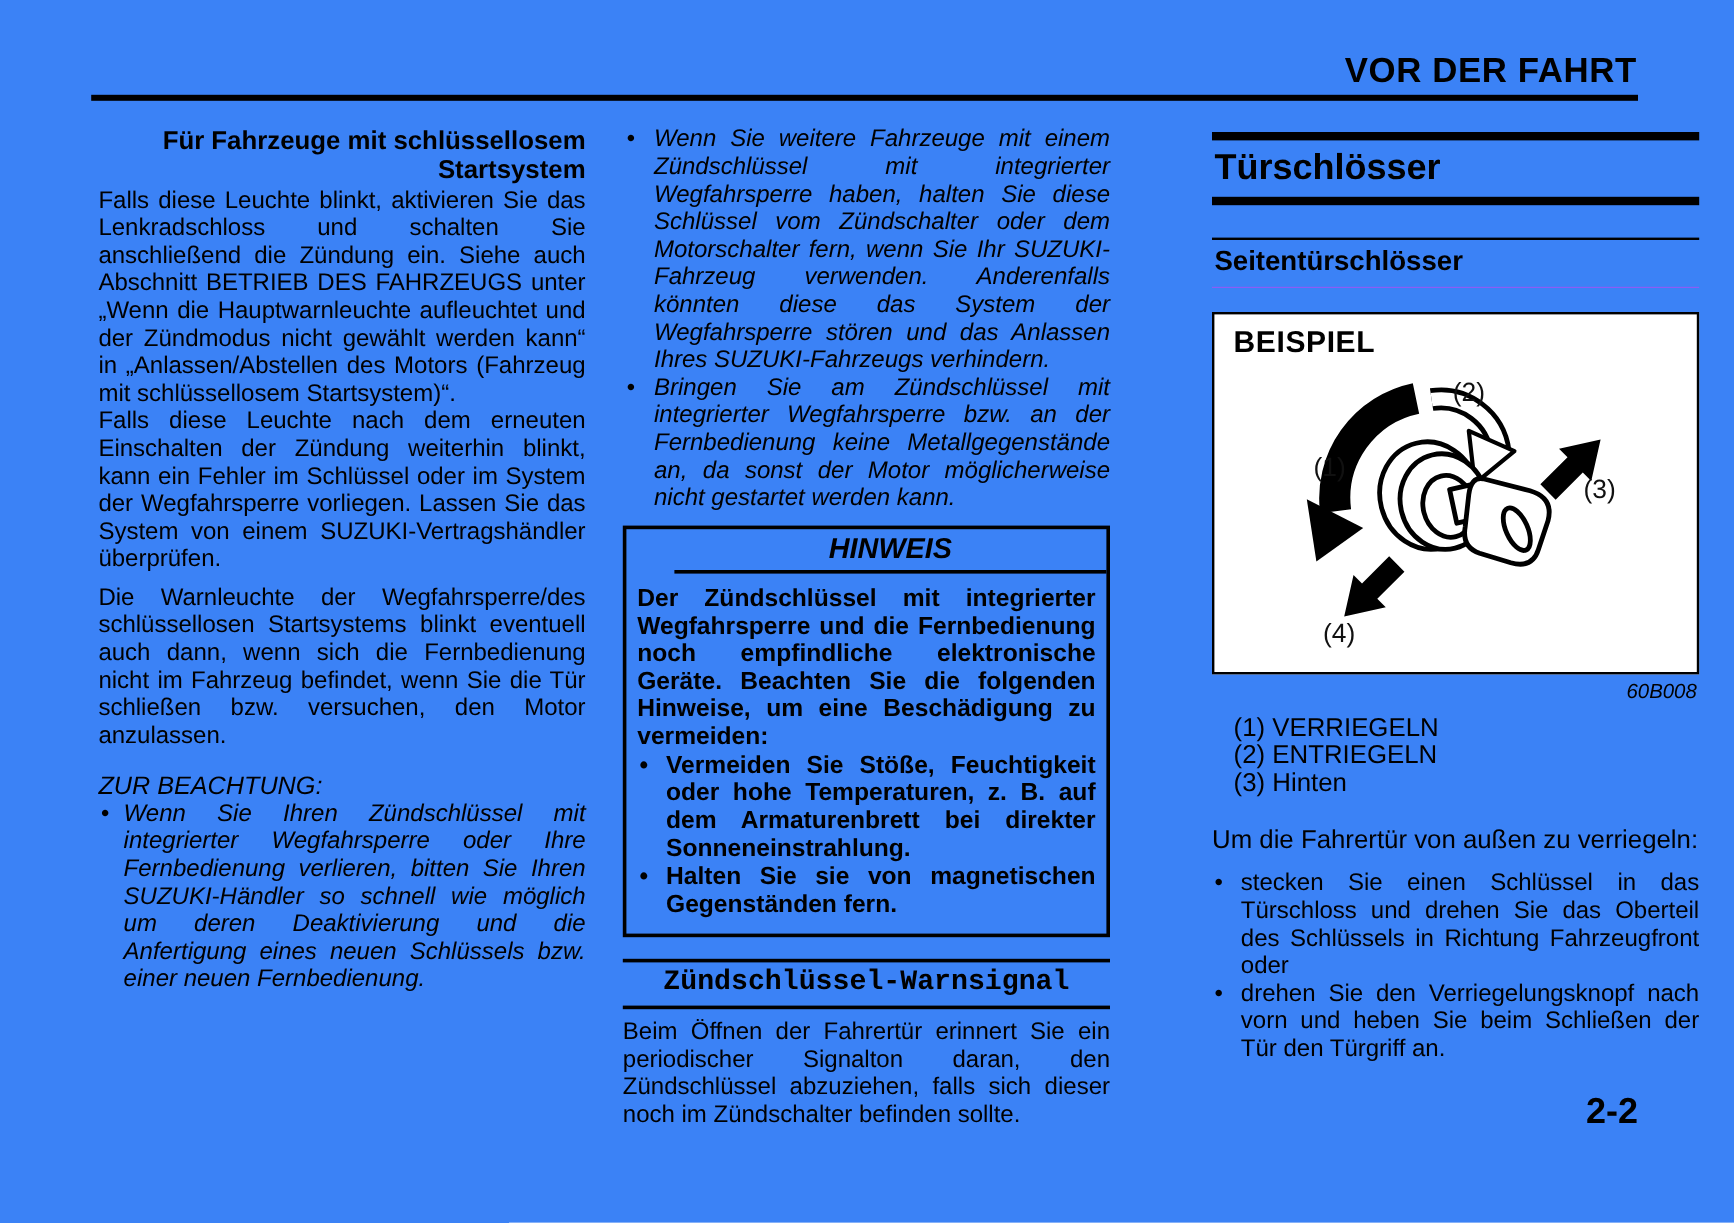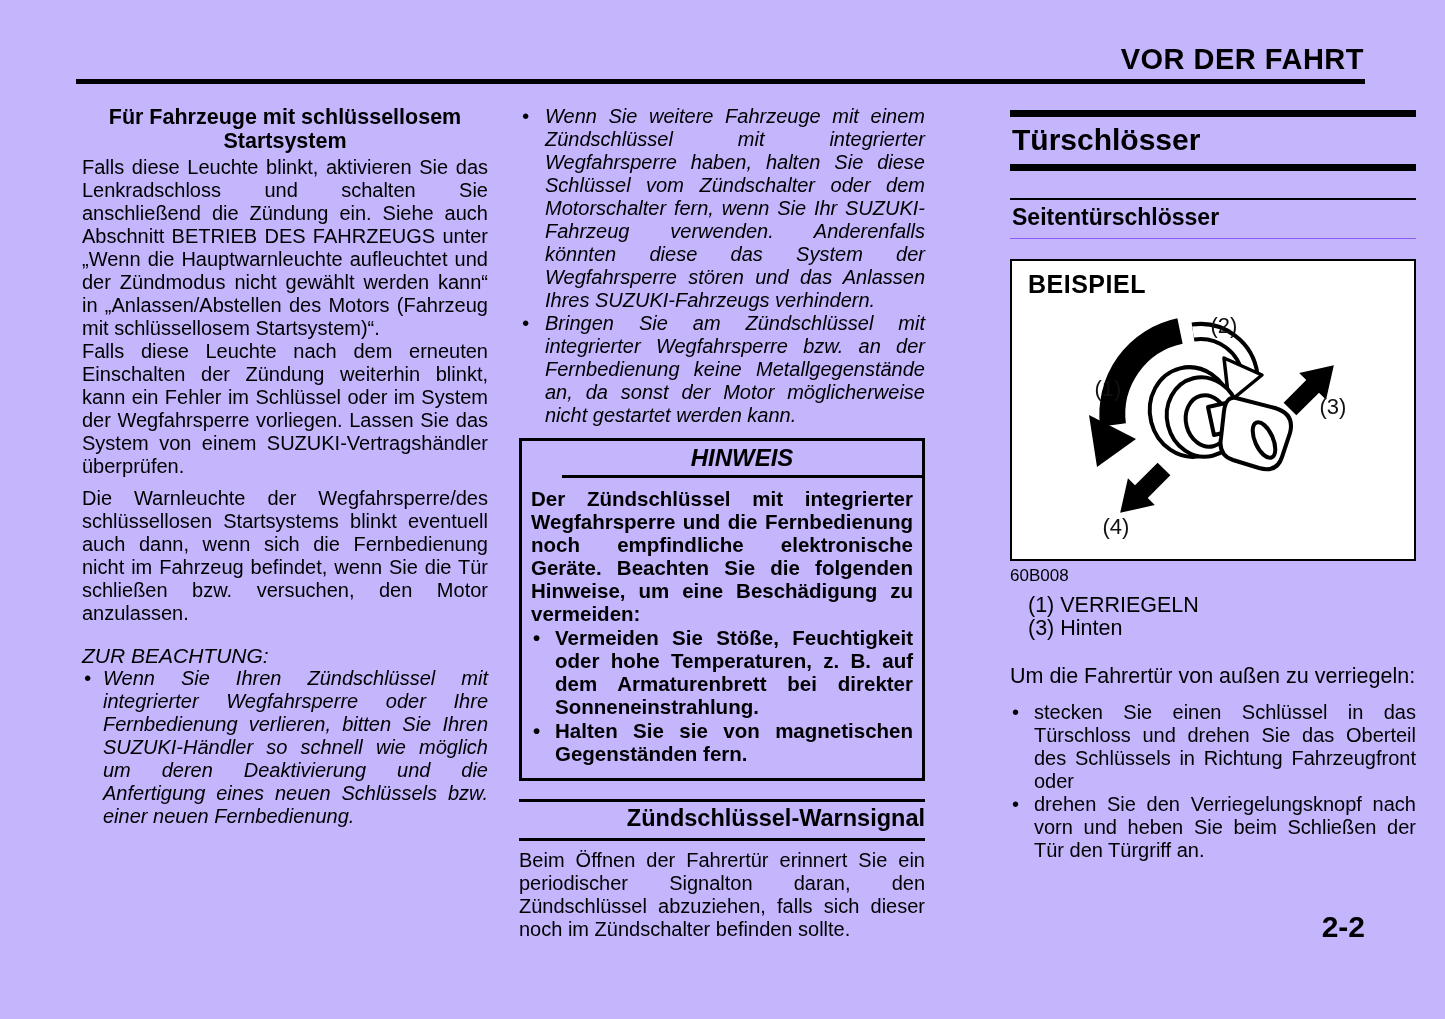--- a/index.html
+++ b/index.html
@@ -1,19 +1,19 @@
 <!DOCTYPE html>
 <html lang="de"><head>
 <meta charset="utf-8">
 <style>
   html,body { margin:0; padding:0; background:#ffffff; }
   .page {
     position:relative;
     width:1445px; height:1019px;
-    background:#c4b5fd;
+    background:#3b82f6;
     color:#000;
     font-family:"Liberation Sans","DejaVu Sans",sans-serif;
     overflow:hidden;
   }
 
   
   .header-title {
     position:absolute; top:43px; right:81px;
     font-size:29px; font-weight:bold; letter-spacing:0.5px;
   }
@@ -26,21 +26,21 @@
   .col { position:absolute; width:406px; font-size:20px; line-height:23px; text-align:justify; }
   .col1 { left:82px;  top:105px; }
   .col2 { left:519px; top:105px; }
   .col3 { left:1010px; top:110px; text-align:left; }
 
   p { margin:0; }
 
   
   .keyless-heading {
     font-size:21.5px; font-weight:bold; line-height:24px;
-    text-align:center; margin:0 0 3px 0;
+    text-align:right; margin:0 0 3px 0;
   }
   .para-gap { margin-top:9px; }
   .note-label {
     margin-top:19px; font-style:italic; font-size:21px; text-align:left;
   }
   .bullet { position:relative; padding-left:21px; }
   .bullet::before { content:"•"; position:absolute; left:2px; }
   .italic { font-style:italic; }
 
   
@@ -52,21 +52,21 @@
     text-align:center; font-weight:bold; font-style:italic;
     font-size:24px; padding:5px 0 6px 0; border-bottom:3px solid #000;margin-left:40px;
   }
   .hinweis-body { padding:9px 9px 13px 9px; font-weight:bold; font-size:20.5px; line-height:23px; text-align:justify; }
   .hinweis-body .bullet { padding-left:24px; margin-top:1px; }
   .hinweis-body .bullet::before { left:2px; }
 
   .section-heading-block {
     margin-top:18px;
     border-top:3px solid #000; border-bottom:3px solid #000;
-    padding:5px 0 7px 0; text-align:right;
+    padding:5px 0 7px 0; text-align:center;font-family:Liberation Mono, monospace;
   }
   .section-heading { font-size:23.5px; font-weight:bold; }
   .section-body { margin-top:8px; }
 
   
   .bar-thick { height:7px; background:#000; }
   .turschloesser {
     font-size:30px; font-weight:bold; line-height:34px;
     margin:6px 0 7px 2px;
   }
@@ -80,21 +80,21 @@
   .figure-box {
     margin-top:20px; border:2px solid #000;
     height:298px; position:relative; background:#fff;
   }
   .figure-label {
     position:absolute; top:12px; left:16px;
     font-size:25px; font-weight:bold; letter-spacing:0.5px;
   }
   .figure-box svg { position:absolute; left:0; top:0; }
   .fig-callout { font-size:22px; font-family:"Liberation Sans","DejaVu Sans",sans-serif; fill:#111; }
-  .figure-caption { text-align:left; font-size:17px; margin-top:3px; padding-right:2px; }
+  .figure-caption { text-align:right; font-size:17px; margin-top:3px; padding-right:2px;font-style:italic; }
 
   .legend { margin-top:7px; padding-left:18px; font-size:21.5px; line-height:23px; }
   .legend div { white-space:nowrap; }
 
   .right-para { margin-top:25px; font-size:21.5px; }
   .right-bullets { margin-top:13px; }
   .right-bullets .bullet { padding-left:24px; text-align:justify; }
   .right-bullets .bullet::before { left:2px; }
 
   .page-number {
@@ -182,20 +182,21 @@
         <text class="fig-callout" x="96" y="135" text-anchor="middle">(1)</text>
         <text class="fig-callout" x="212" y="72" text-anchor="middle">(2)</text>
         <text class="fig-callout" x="321" y="153" text-anchor="middle">(3)</text>
         <text class="fig-callout" x="104" y="273" text-anchor="middle">(4)</text>
       </svg>
     </div>
     <div class="figure-caption">60B008</div>
 
     <div class="legend">
       <div>(1) VERRIEGELN</div>
+      <div>(2) ENTRIEGELN</div>
       <div>(3) Hinten</div>
     </div>
 
     <p class="right-para">Um die Fahrertür von außen zu verriegeln:</p>
     <div class="right-bullets">
       <div class="bullet">stecken Sie einen Schlüssel in das Türschloss und drehen Sie das Oberteil des Schlüssels in Richtung Fahrzeugfront oder</div>
       <div class="bullet">drehen Sie den Verriegelungsknopf nach vorn und heben Sie beim Schließen der Tür den Türgriff an.</div>
     </div>
   </div>
 

